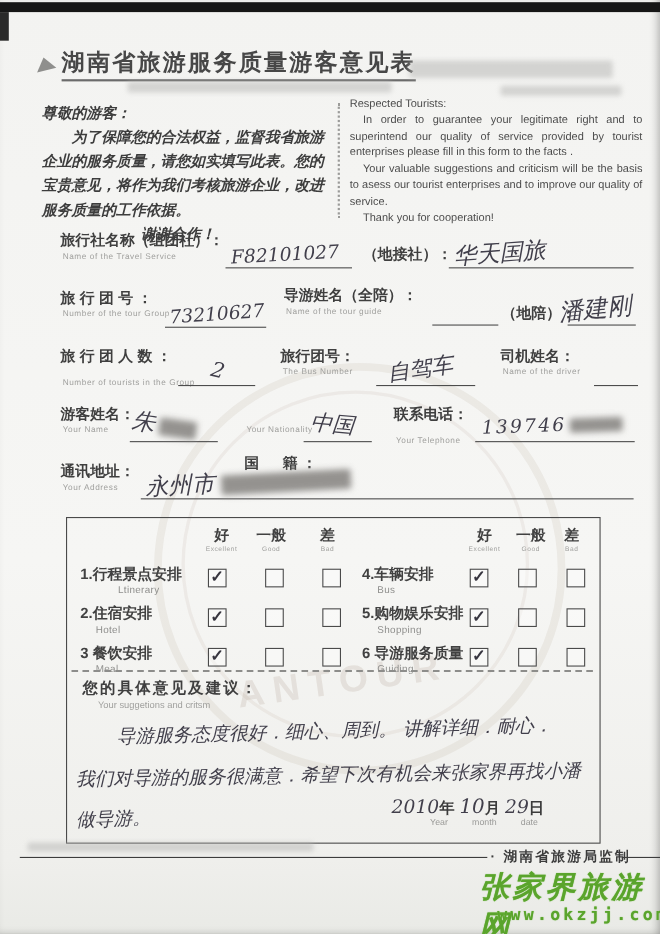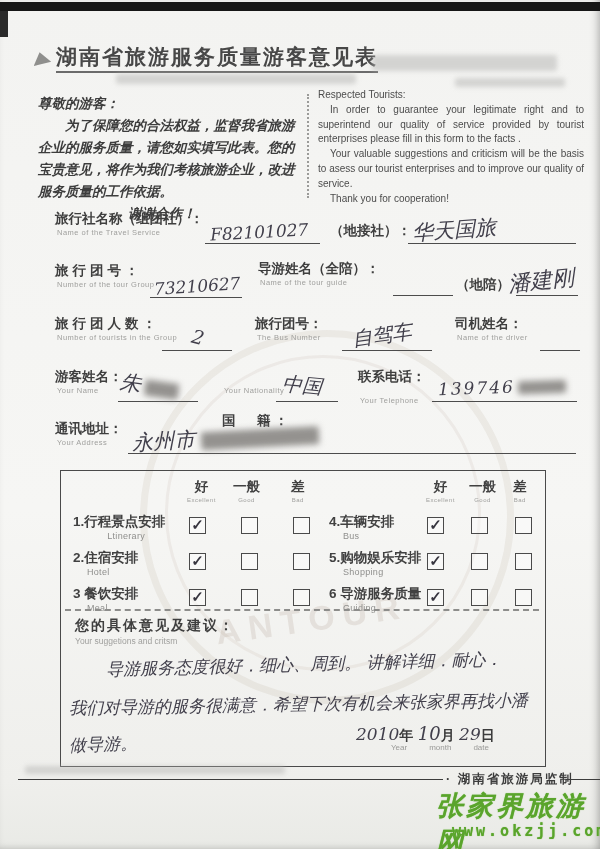--- a/index.html
+++ b/index.html
@@ -30,21 +30,21 @@
   #ratebox{left:60px;top:470px;width:484px;height:295px;border:1.6px solid #4a4a4a;background:transparent;}
   .rhead{font-weight:bold;color:#414141;font-size:13.5px;text-align:center;line-height:13px;}
   .rhead .sub{display:block;font-weight:normal;font-size:6px;margin-top:1px;}
   .item{font-weight:bold;color:#414141;font-size:13.5px;white-space:nowrap;line-height:14px;}
   .item .sub{display:block;font-weight:normal;font-size:9px;color:#8f8f8d;margin-left:14px;letter-spacing:.3px;}
   .cbx{width:15px;height:15px;border:1.6px solid #4a4a4a;background:rgba(255,255,255,.4);
        font-size:15px;line-height:13px;text-align:center;color:#37353f;font-weight:bold;}
   .dash{border-top:2px dashed #8d8d8b;}
   
   .sgLab{font-weight:bold;color:#3f3f3f;font-size:14px;letter-spacing:2px;}
-  .sgSub{color:#a0a09e;font-size:8.5px;}
+  .sgSub{color:#a0a09e;font-size:8.5px;margin-left:14px;}
   .note{font-size:17px;}
   
   .dlab{font-weight:bold;color:#3c3c3c;font-size:14px;}
   .dsub{color:#9a9a98;font-size:8px;}
   
   .rule{border-top:1.6px solid #3c3c3c;height:0;}
   #maker{font-weight:bold;color:#3c3c3c;font-size:12.5px;letter-spacing:2px;}
   #siteName{font-family:"DejaVu Serif",serif;font-weight:bold;font-style:italic;font-size:27px;letter-spacing:3px;}
   #siteUrl{font-family:"DejaVu Sans Mono",monospace;font-weight:bold;font-size:15px;letter-spacing:3px;}
   
@@ -98,21 +98,21 @@
   <div class="abs uline" style="left:150px;top:296px;width:92px;"></div>
   <div class="abs hw" style="left:154px;top:276px;font-size:17px;transform:rotate(-4deg);">73210627</div>
   <div class="abs lab" style="left:258px;top:260px;">导游姓名（全陪）：</div>
   <div class="abs sub" style="left:260px;top:278px;width:130px;display:flex;justify-content:space-between;">Name of the tour guide</div>
   <div class="abs uline" style="left:393px;top:294px;width:60px;"></div>
   <div class="abs lab" style="left:456px;top:276px;">（地陪）：</div>
   <div class="abs uline" style="left:516px;top:294px;width:62px;"></div>
   <div class="abs hw" style="left:508px;top:266px;font-size:22px;transform:rotate(-6deg);">潘建刚</div>
 
   <div class="abs lab sp" style="left:55px;top:315px;">旅行团人数：</div>
-  <div class="abs sub" style="left:57px;top:333px;">Number of tourists in the Group</div>
+  <div class="abs sub" style="left:57px;top:343px;">Number of tourists in the Group</div>
   <div class="abs uline" style="left:162px;top:349px;width:70px;"></div>
   <div class="abs hw" style="left:192px;top:326px;font-size:19px;transform:rotate(14deg);">2</div>
   <div class="abs lab" style="left:255px;top:315px;">旅行团号：</div>
   <div class="abs sub" style="left:257px;top:333px;">The Bus Number</div>
   <div class="abs uline" style="left:342px;top:349px;width:90px;"></div>
   <div class="abs hw" style="left:352px;top:322px;font-size:20px;transform:rotate(-8deg);">自驾车</div>
   <div class="abs lab" style="left:455px;top:315px;">司机姓名：</div>
   <div class="abs sub" style="left:457px;top:333px;">Name of the driver</div>
   <div class="abs uline" style="left:540px;top:349px;width:40px;"></div>
 

